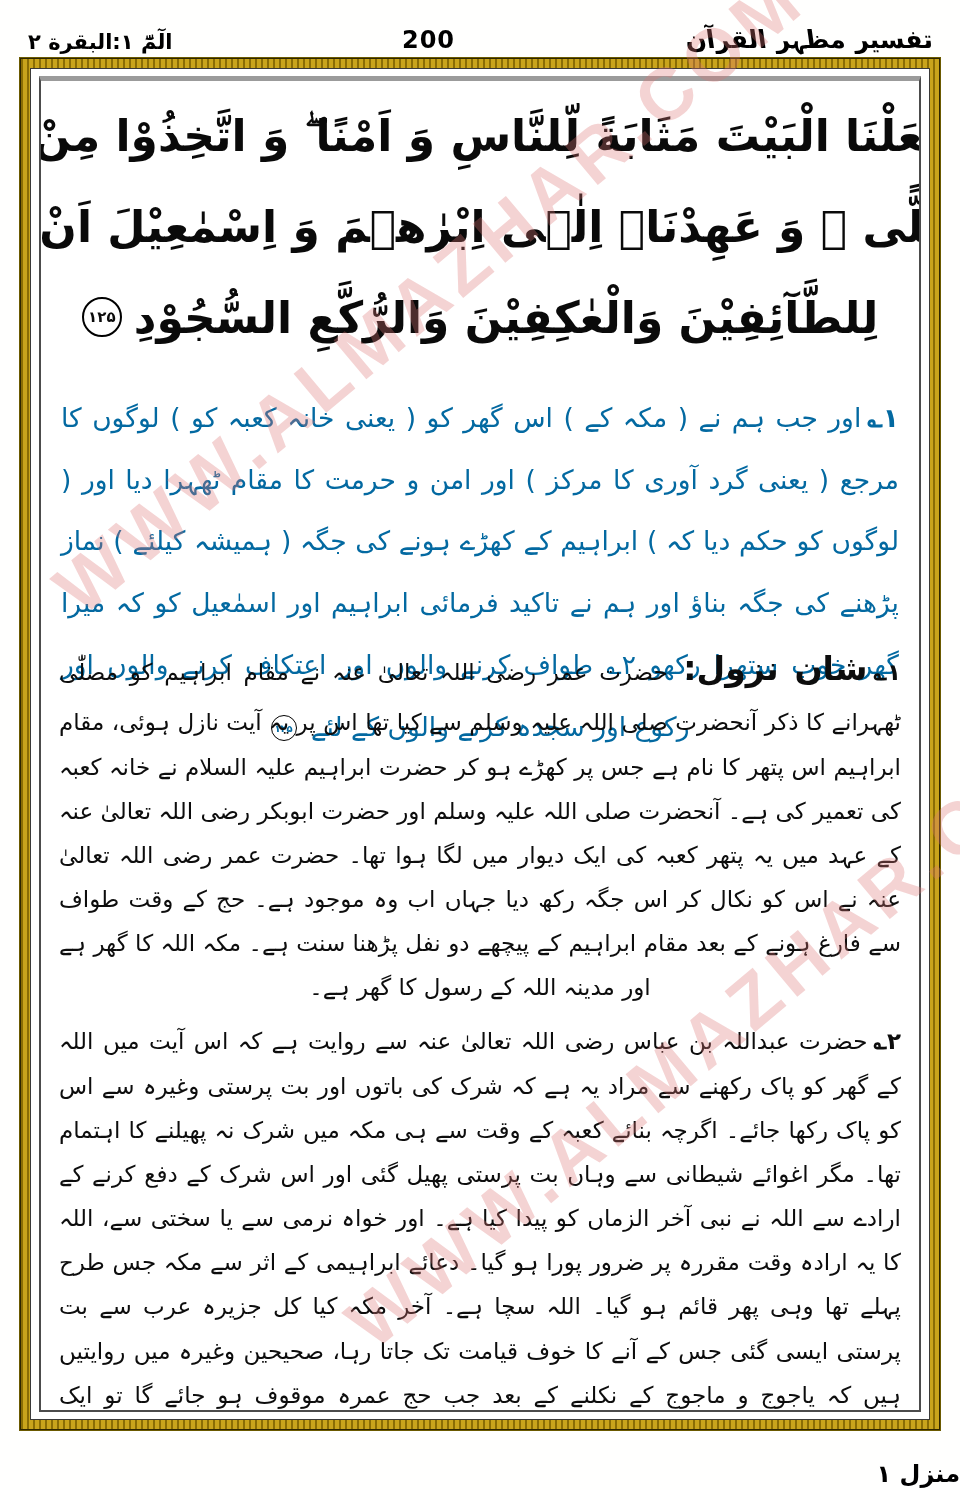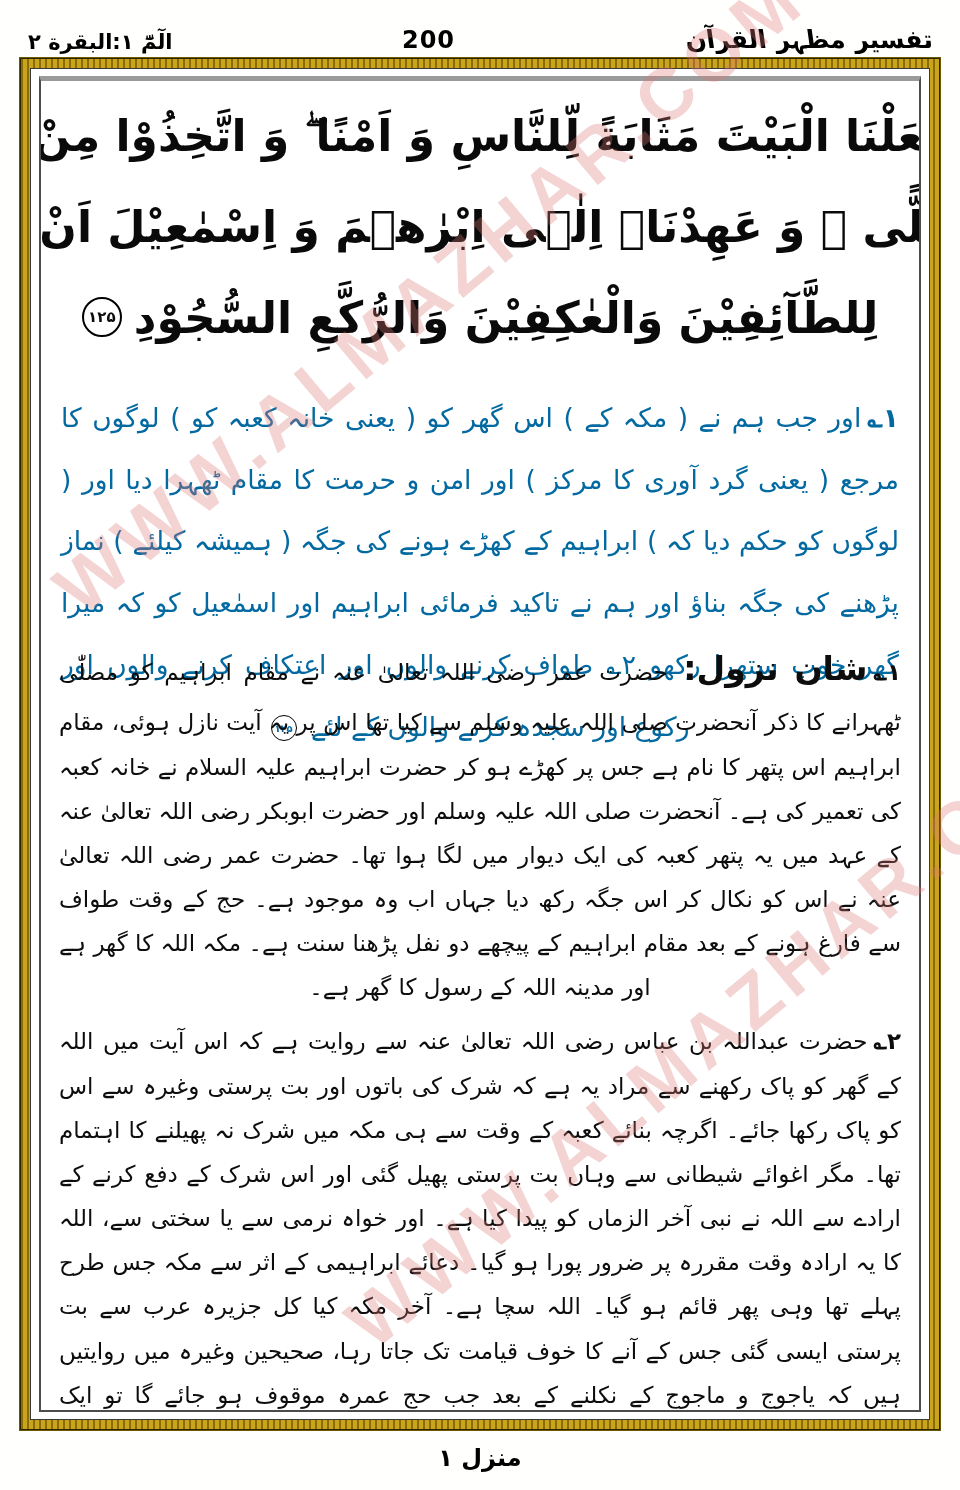--- a/index.html
+++ b/index.html
@@ -91,21 +91,21 @@
   .commentary { flex:1; padding:10px 2px 0 2px; }
   .commentary p {
     font-size:23px; line-height:1.92; color:#0d0d0d;
     text-align:justify;
   }
   .commentary p.p1 { text-align-last:center; margin-bottom:10px; }
   .commentary p.p2 { text-align-last:right; }
   .heading { font-weight:bold; font-size:33px; padding-left:4px; }
   
   .footer {
-    text-align:center; padding-top:14px;
+    text-align:right; padding-top:30px;
     font-size:24px; font-weight:bold;
   }
   
   .watermark {
     position:absolute; z-index:6; pointer-events:none;
     font-family:"Liberation Sans", sans-serif;
     font-weight:bold; font-size:74px; letter-spacing:7px;
     color:rgba(222,118,118,0.32);
     white-space:nowrap;
     transform-origin:0 0;

